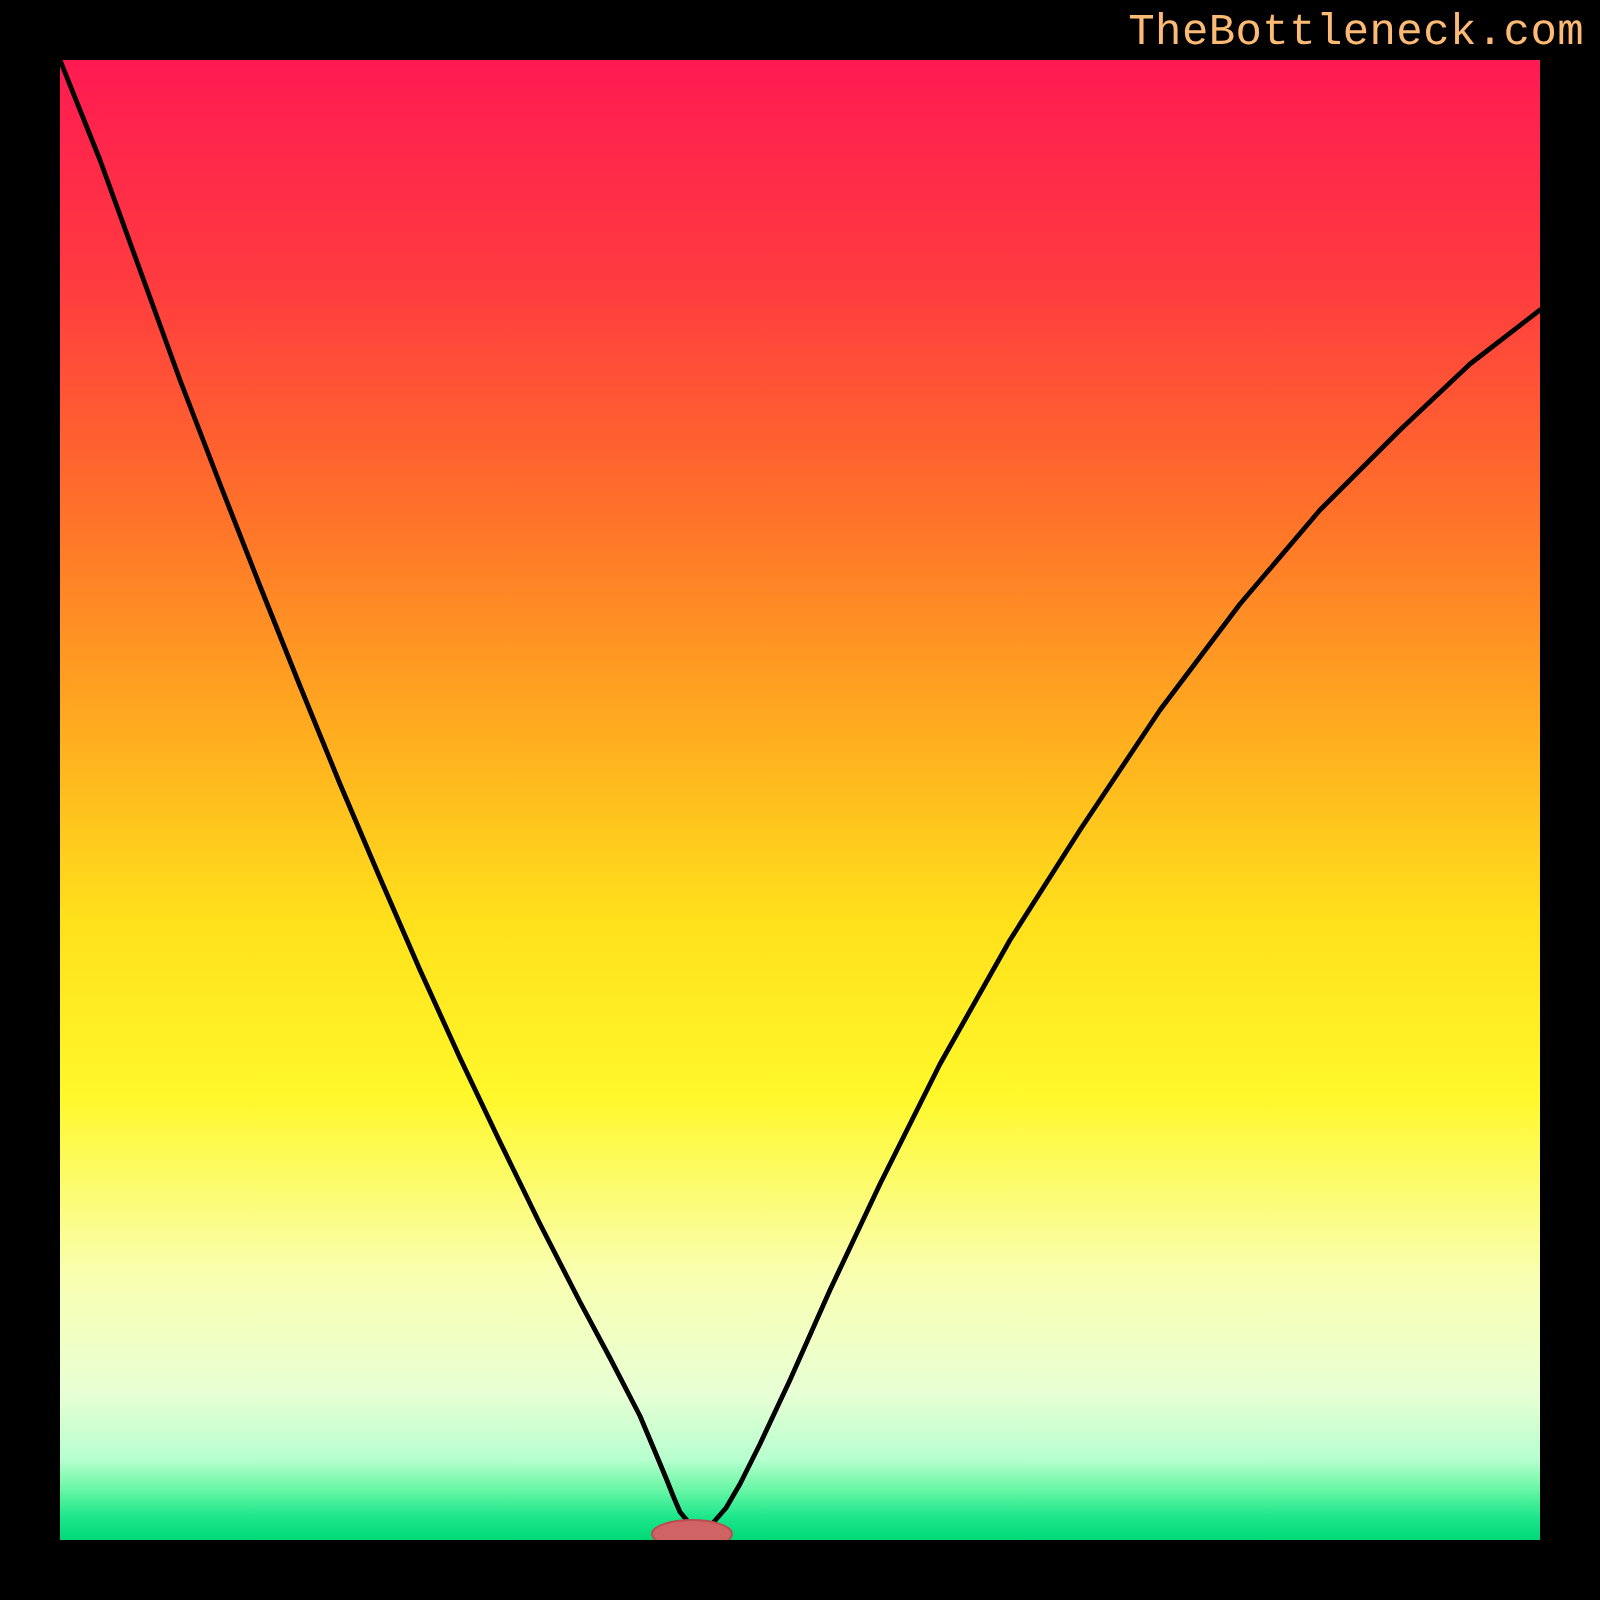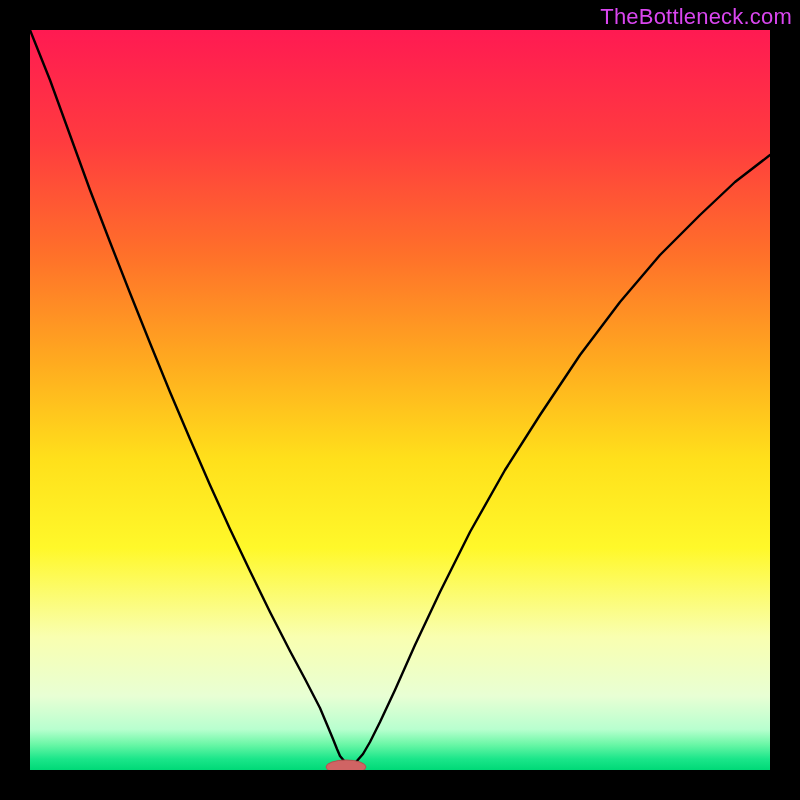--- a/index.html
+++ b/index.html
@@ -23,25 +23,26 @@
     position: absolute;
     left: 0;
     top: 0;
     width: 740px;
     height: 740px;
   }
   .watermark {
     position: absolute;
     top: 4px;
     right: 8px;
-    color: #d946ef;
+    color: #fdba74;
     font-size: 22px;
     font-weight: 400;
     letter-spacing: 0.2px;
     user-select: none;
+    font-family: Liberation Mono, monospace;
   }
 </style>
 </head>
 <body>
 
 <div class="frame">
   <svg class="plot" viewBox="0 0 740 740" preserveAspectRatio="none">
     <defs>
       <linearGradient id="bg-grad" x1="0" y1="0" x2="0" y2="1">
           <stop offset="0%" stop-color="#ff1a52"></stop>

